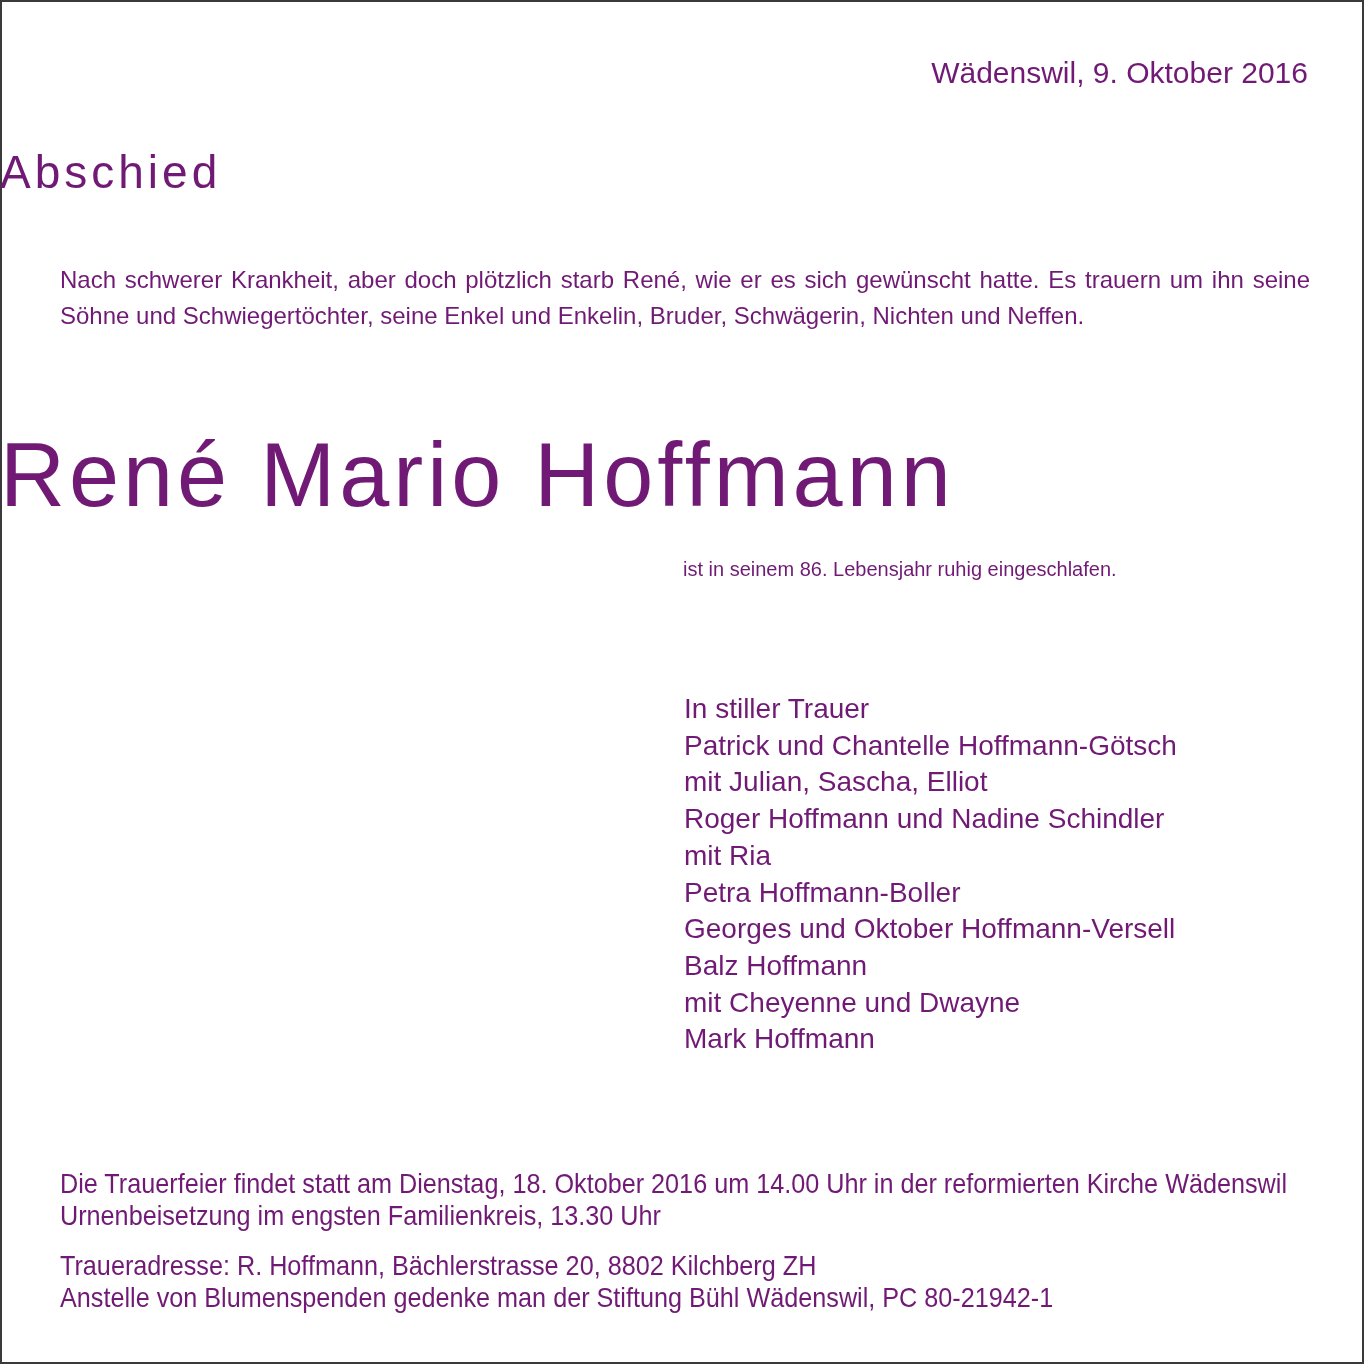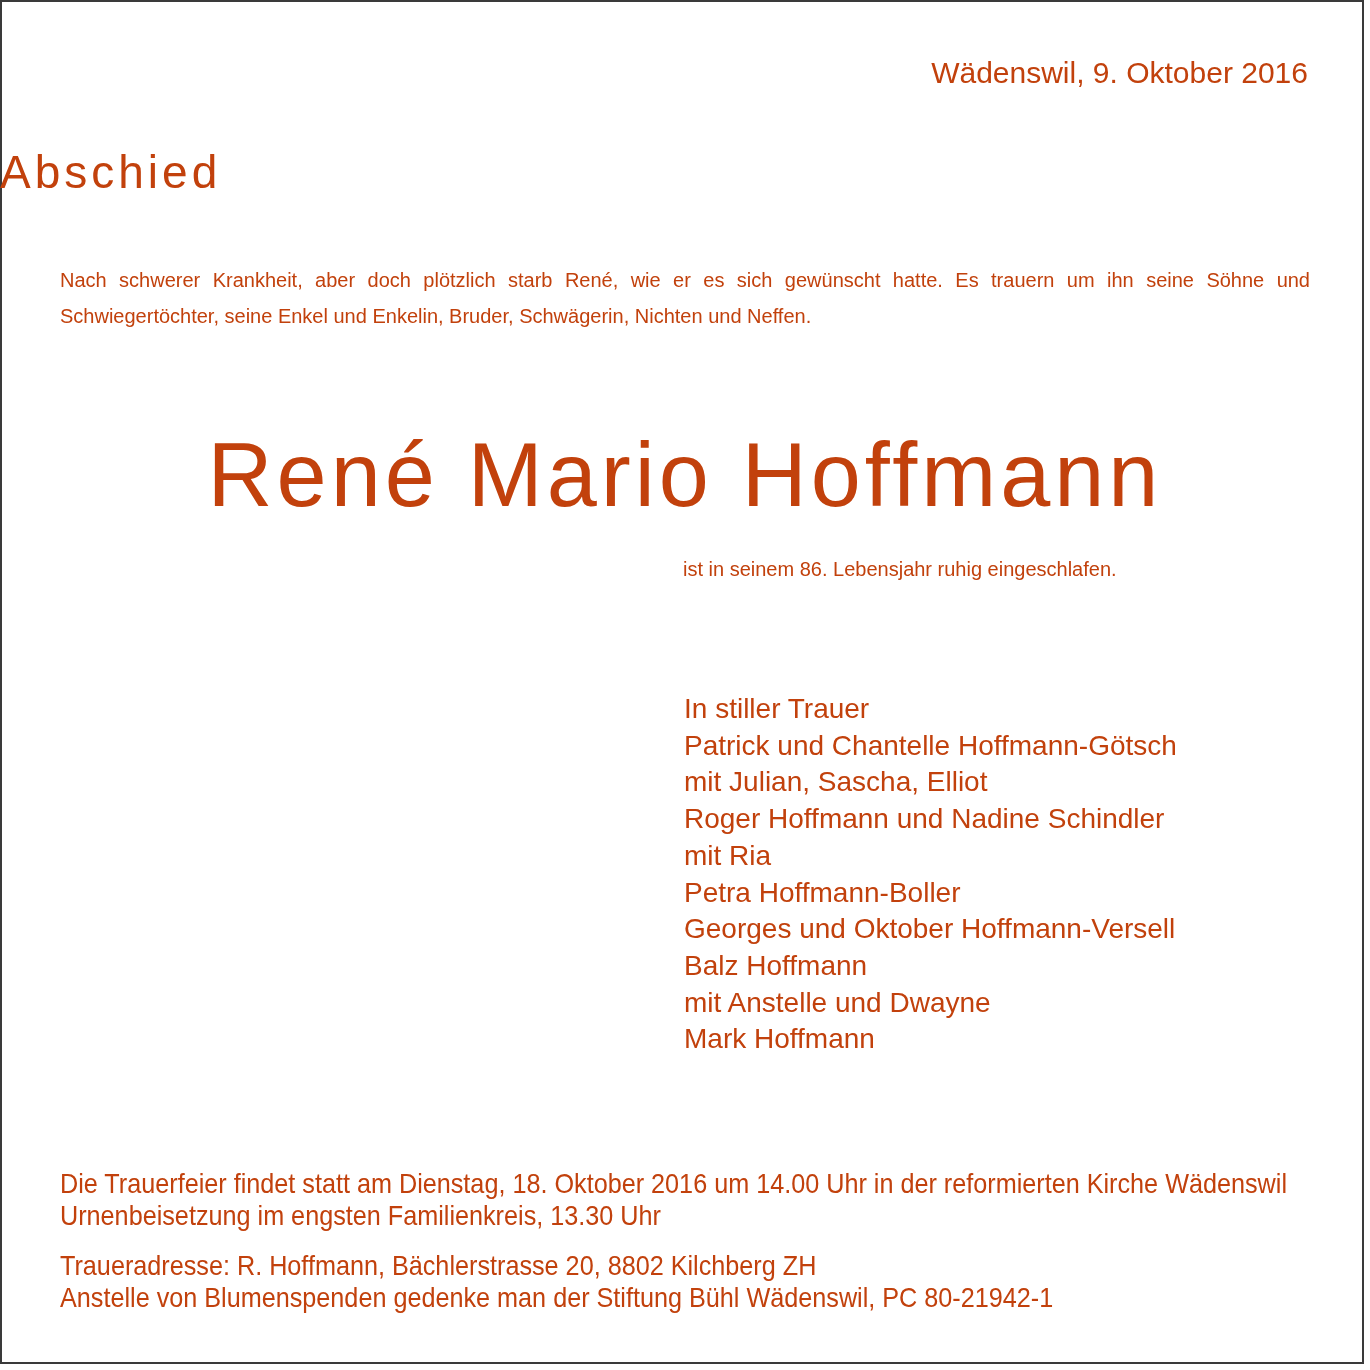--- a/index.html
+++ b/index.html
@@ -9,21 +9,21 @@
     height: 1370px;
     background: #ffffff;
     overflow: hidden;
   }
   .page {
     position: relative;
     width: 1370px;
     height: 1370px;
     background: #ffffff;
     font-family: "Liberation Sans", "DejaVu Sans", sans-serif;
-    color: #c2410c;
+    color: #701a75;
   }
   .frame {
     position: absolute;
     left: 0;
     top: 0;
     width: 1360px;
     height: 1360px;
     border: 2px solid #3a3a3a;
     pointer-events: none;
   }
@@ -43,30 +43,29 @@
     text-align: left;
     font-size: 46px;
     line-height: 52px;
     letter-spacing: 4px;
   }
   .intro {
     position: absolute;
     top: 262px;
     left: 60px;
     width: 1250px;
-    font-size: 20px;
+    font-size: 24px;
     line-height: 36px;
     text-align: justify;
   }
   .deceased-name {
     position: absolute;
     top: 430px;
     left: 0;
     width: 100%;
-    text-align: center;
     font-size: 90px;
     line-height: 1;
     letter-spacing: 4px;
     white-space: nowrap;
   }
   .subline {
     position: absolute;
     top: 551px;
     left: 683px;
     font-size: 20px;
@@ -120,21 +119,21 @@
 
   <div class="mourners">
       <div class="line">In stiller Trauer</div>
       <div class="line">Patrick und Chantelle Hoffmann-Götsch</div>
       <div class="line">mit Julian, Sascha, Elliot</div>
       <div class="line">Roger Hoffmann und Nadine Schindler</div>
       <div class="line">mit Ria</div>
       <div class="line">Petra Hoffmann-Boller</div>
       <div class="line">Georges und Oktober Hoffmann-Versell</div>
       <div class="line">Balz Hoffmann</div>
-      <div class="line">mit Anstelle und Dwayne</div>
+      <div class="line">mit Cheyenne und Dwayne</div>
       <div class="line">Mark Hoffmann</div>
     </div>
 
   <div class="service-block">
       <div class="line">Die Trauerfeier findet statt am Dienstag, 18. Oktober 2016 um 14.00 Uhr in der reformierten Kirche Wädenswil</div>
       <div class="line">Urnenbeisetzung im engsten Familienkreis, 13.30 Uhr</div>
     </div>
 
   <div class="address-block">
       <div class="line">Traueradresse: R. Hoffmann, Bächlerstrasse 20, 8802 Kilchberg ZH</div>

